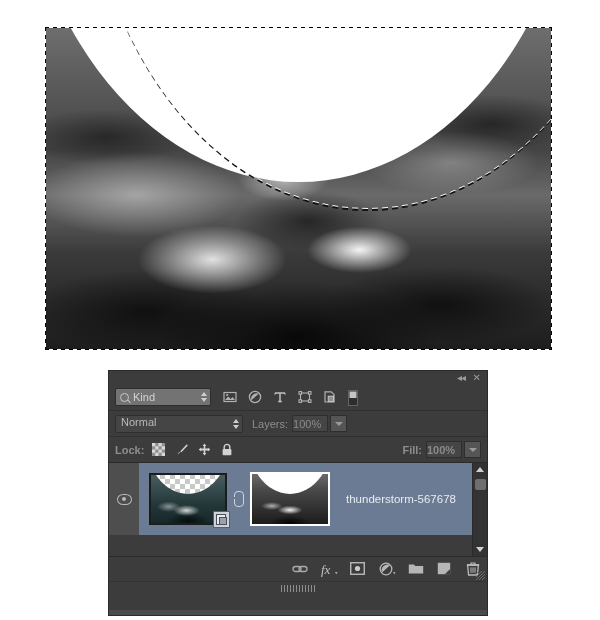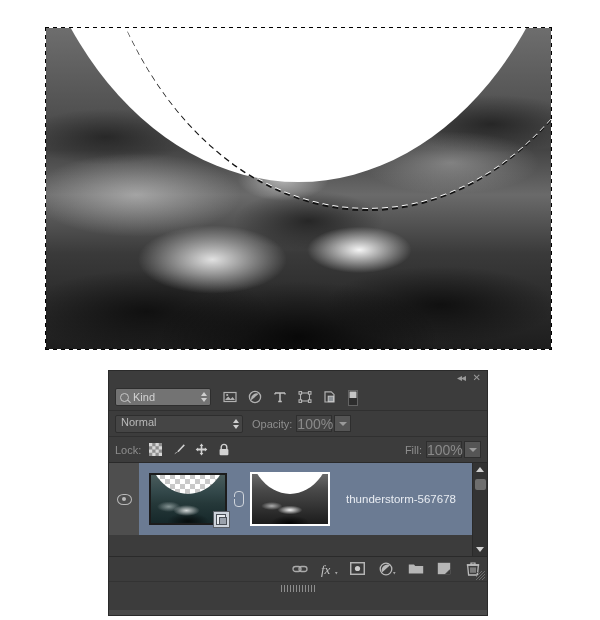--- a/index.html
+++ b/index.html
@@ -138,32 +138,33 @@
     border-bottom:1px solid #303030;
   }
   .blend-select{
     width:128px;height:18px;background:#454545;border:1px solid #2e2e2e;border-radius:2px;
     display:flex;align-items:flex-start;padding:0 5px;color:#b9b9b9;font-size:11px;
     position:relative;box-sizing:border-box;
   }
   .label-dim{color:#8e8e8e;font-size:11px;margin-left:9px;}
   .num-box{
     width:36px;height:17px;background:#454545;border:1px solid #2e2e2e;
-    color:#8a8a8a;font-size:14px;line-height:17px;text-align:right;
+    color:#8a8a8a;font-size:11px;line-height:17px;text-align:left;
     margin-left:4px;box-sizing:border-box;
   }
   .drop-btn{
     width:17px;height:17px;background:#555;border:1px solid #2e2e2e;margin-left:2px;
     display:flex;align-items:center;justify-content:center;box-sizing:border-box;
   }
   .drop-btn .tri{width:0;height:0;border-left:4px solid transparent;border-right:4px solid transparent;border-top:4px solid #9a9a9a;}
 
   .lock-row{
     height:25px;background:#3c3c3c;display:flex;align-items:center;padding:0 6px;
     border-bottom:1px solid #2a2a2a;
+    font-weight:bold;
   }
   .lock-icons{display:flex;align-items:center;gap:10px;margin-left:8px;}
   .lk{width:13px;height:13px;position:relative;}
 
   
   .layer-list{
     position:relative;height:93px;background:#3c3c3c;overflow:hidden;
     border-bottom:1px solid #2a2a2a;
   }
   .layer-row{
@@ -357,21 +358,21 @@
   </div>
 
   <div class="mode-row">
     <div class="blend-select">
       <span>Normal</span>
       <span class="spin">
           <i class="up"></i>
           <i class="dn"></i>
         </span>
     </div>
-    <span class="label-dim">Opacity:</span>
+    <span class="label-dim">Layers:</span>
     <span class="num-box">100%</span>
     <span class="drop-btn">
         <i class="tri"></i>
       </span>
   </div>
 
   <div class="lock-row">
     <span class="label-dim" style="margin-left:0;">Lock:</span>
     <span class="lock-icons">
       <span class="lk">

